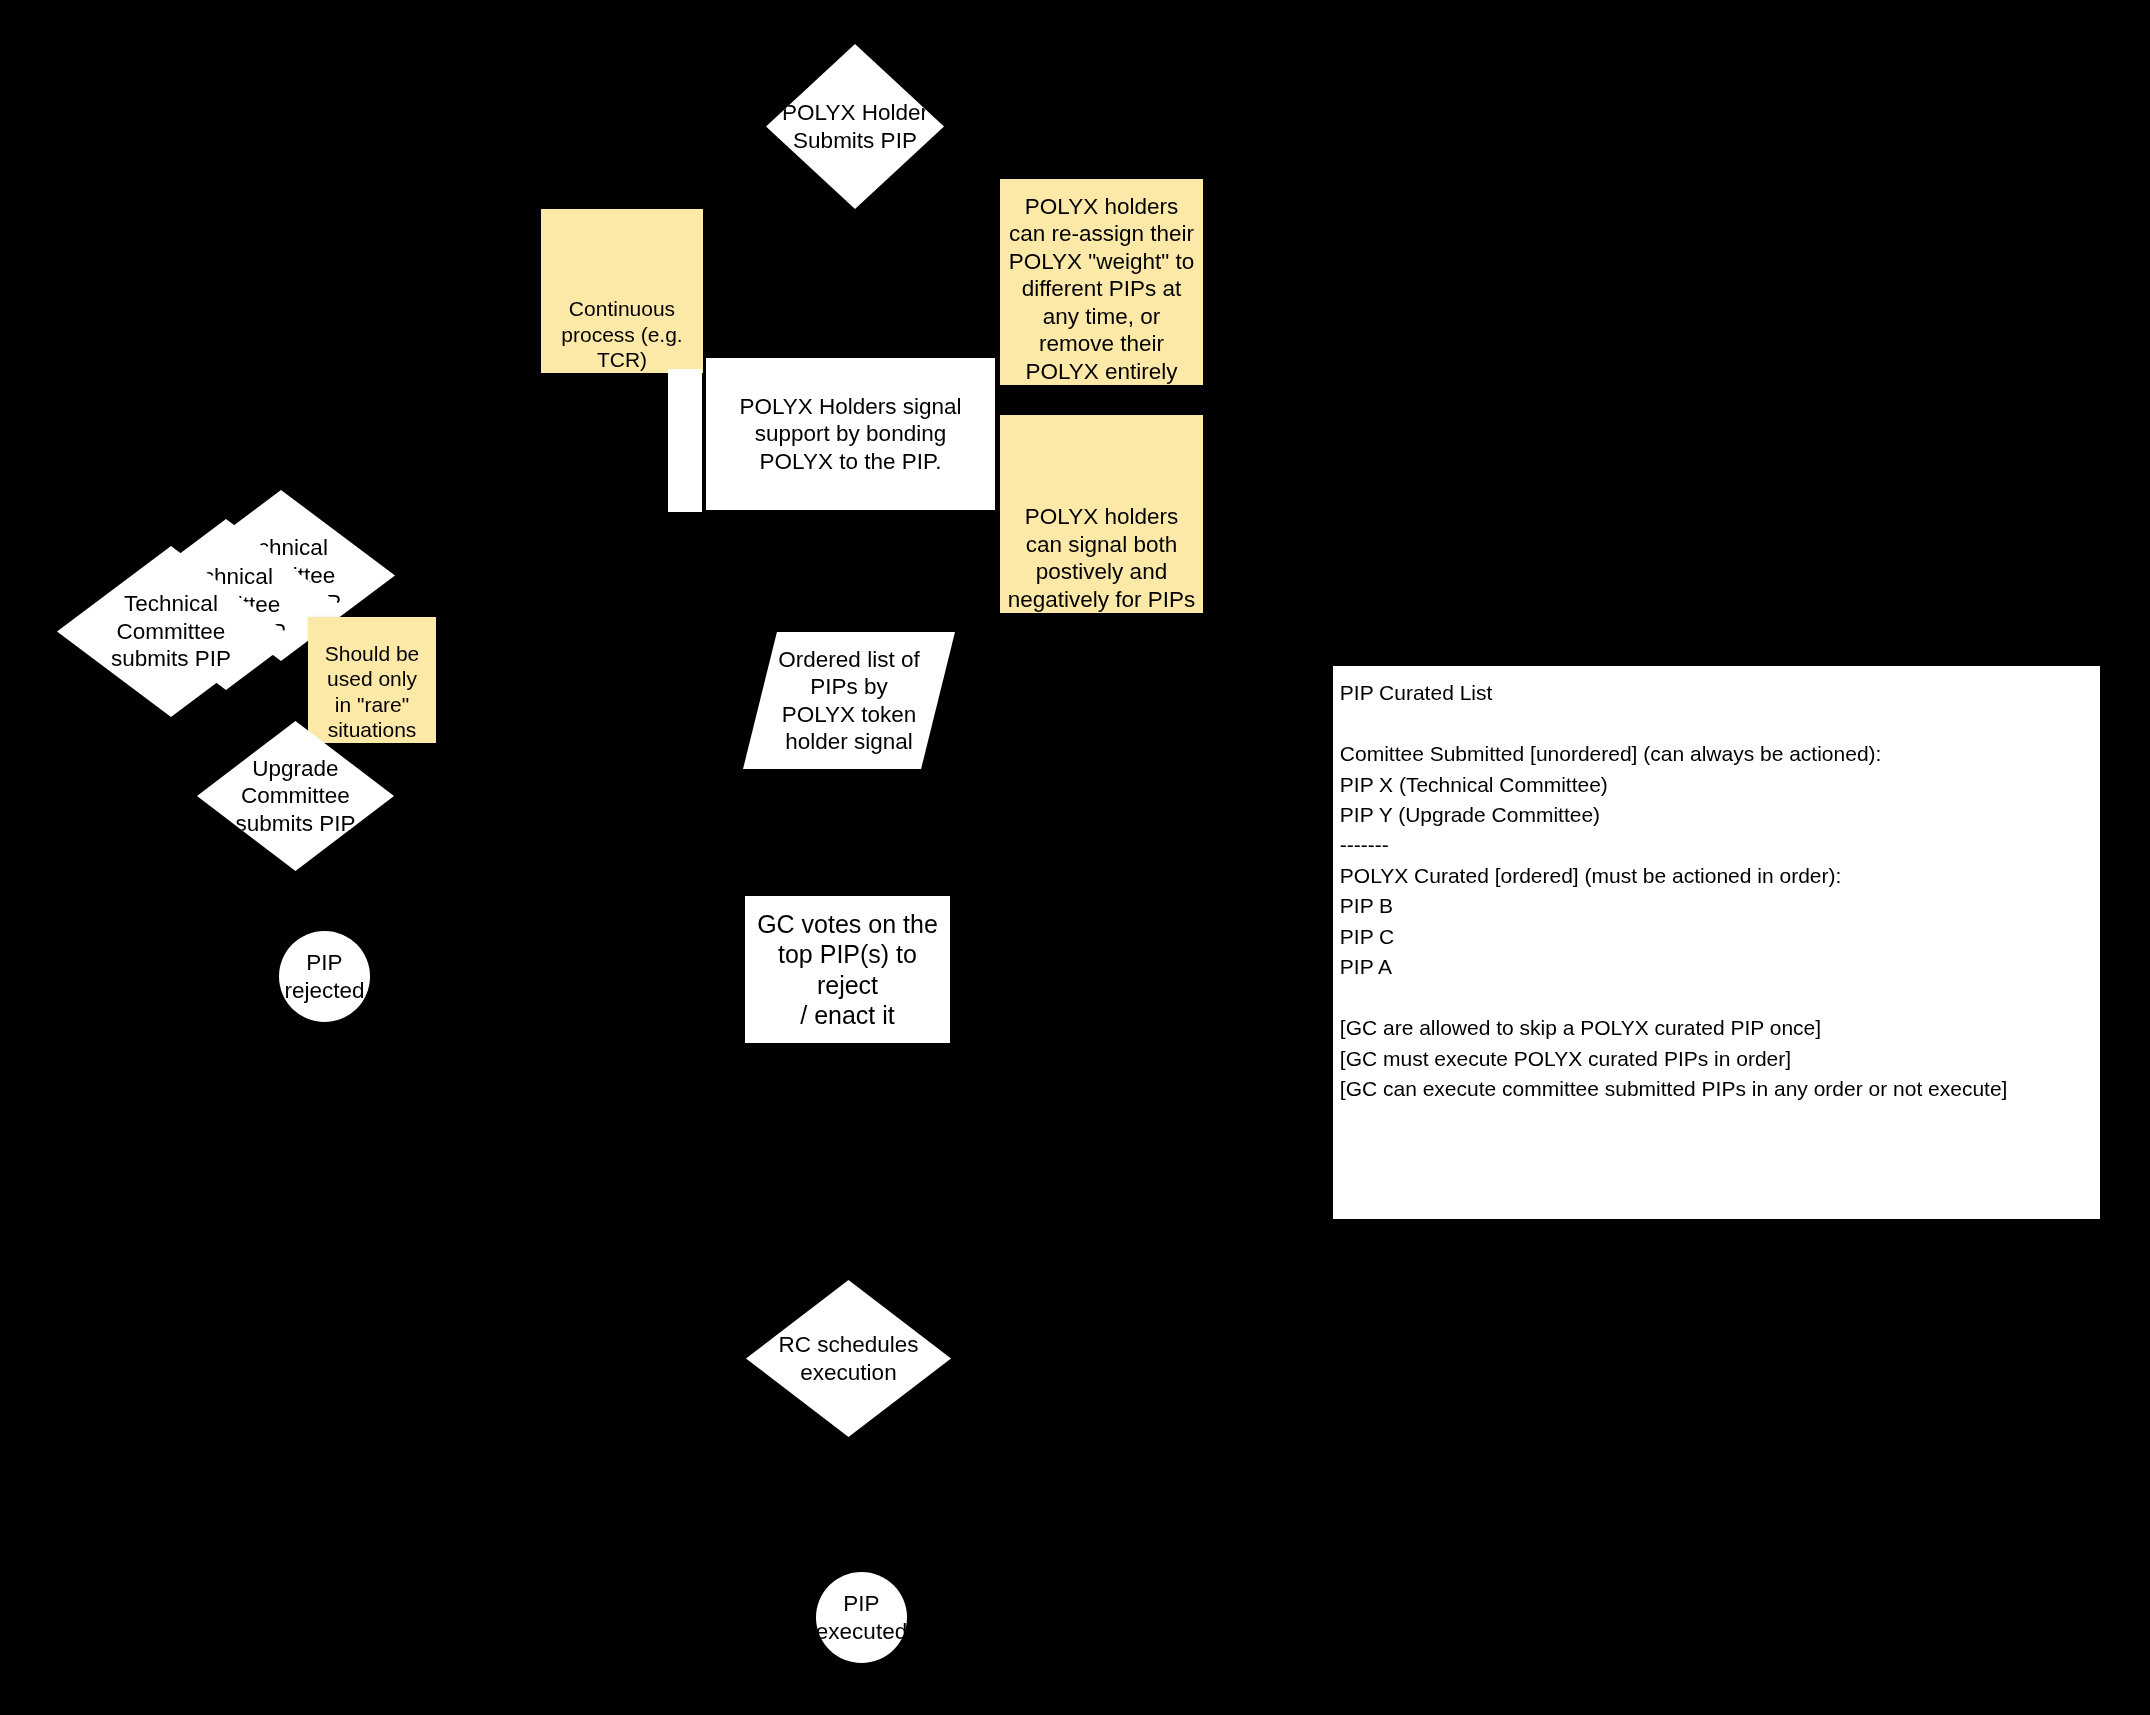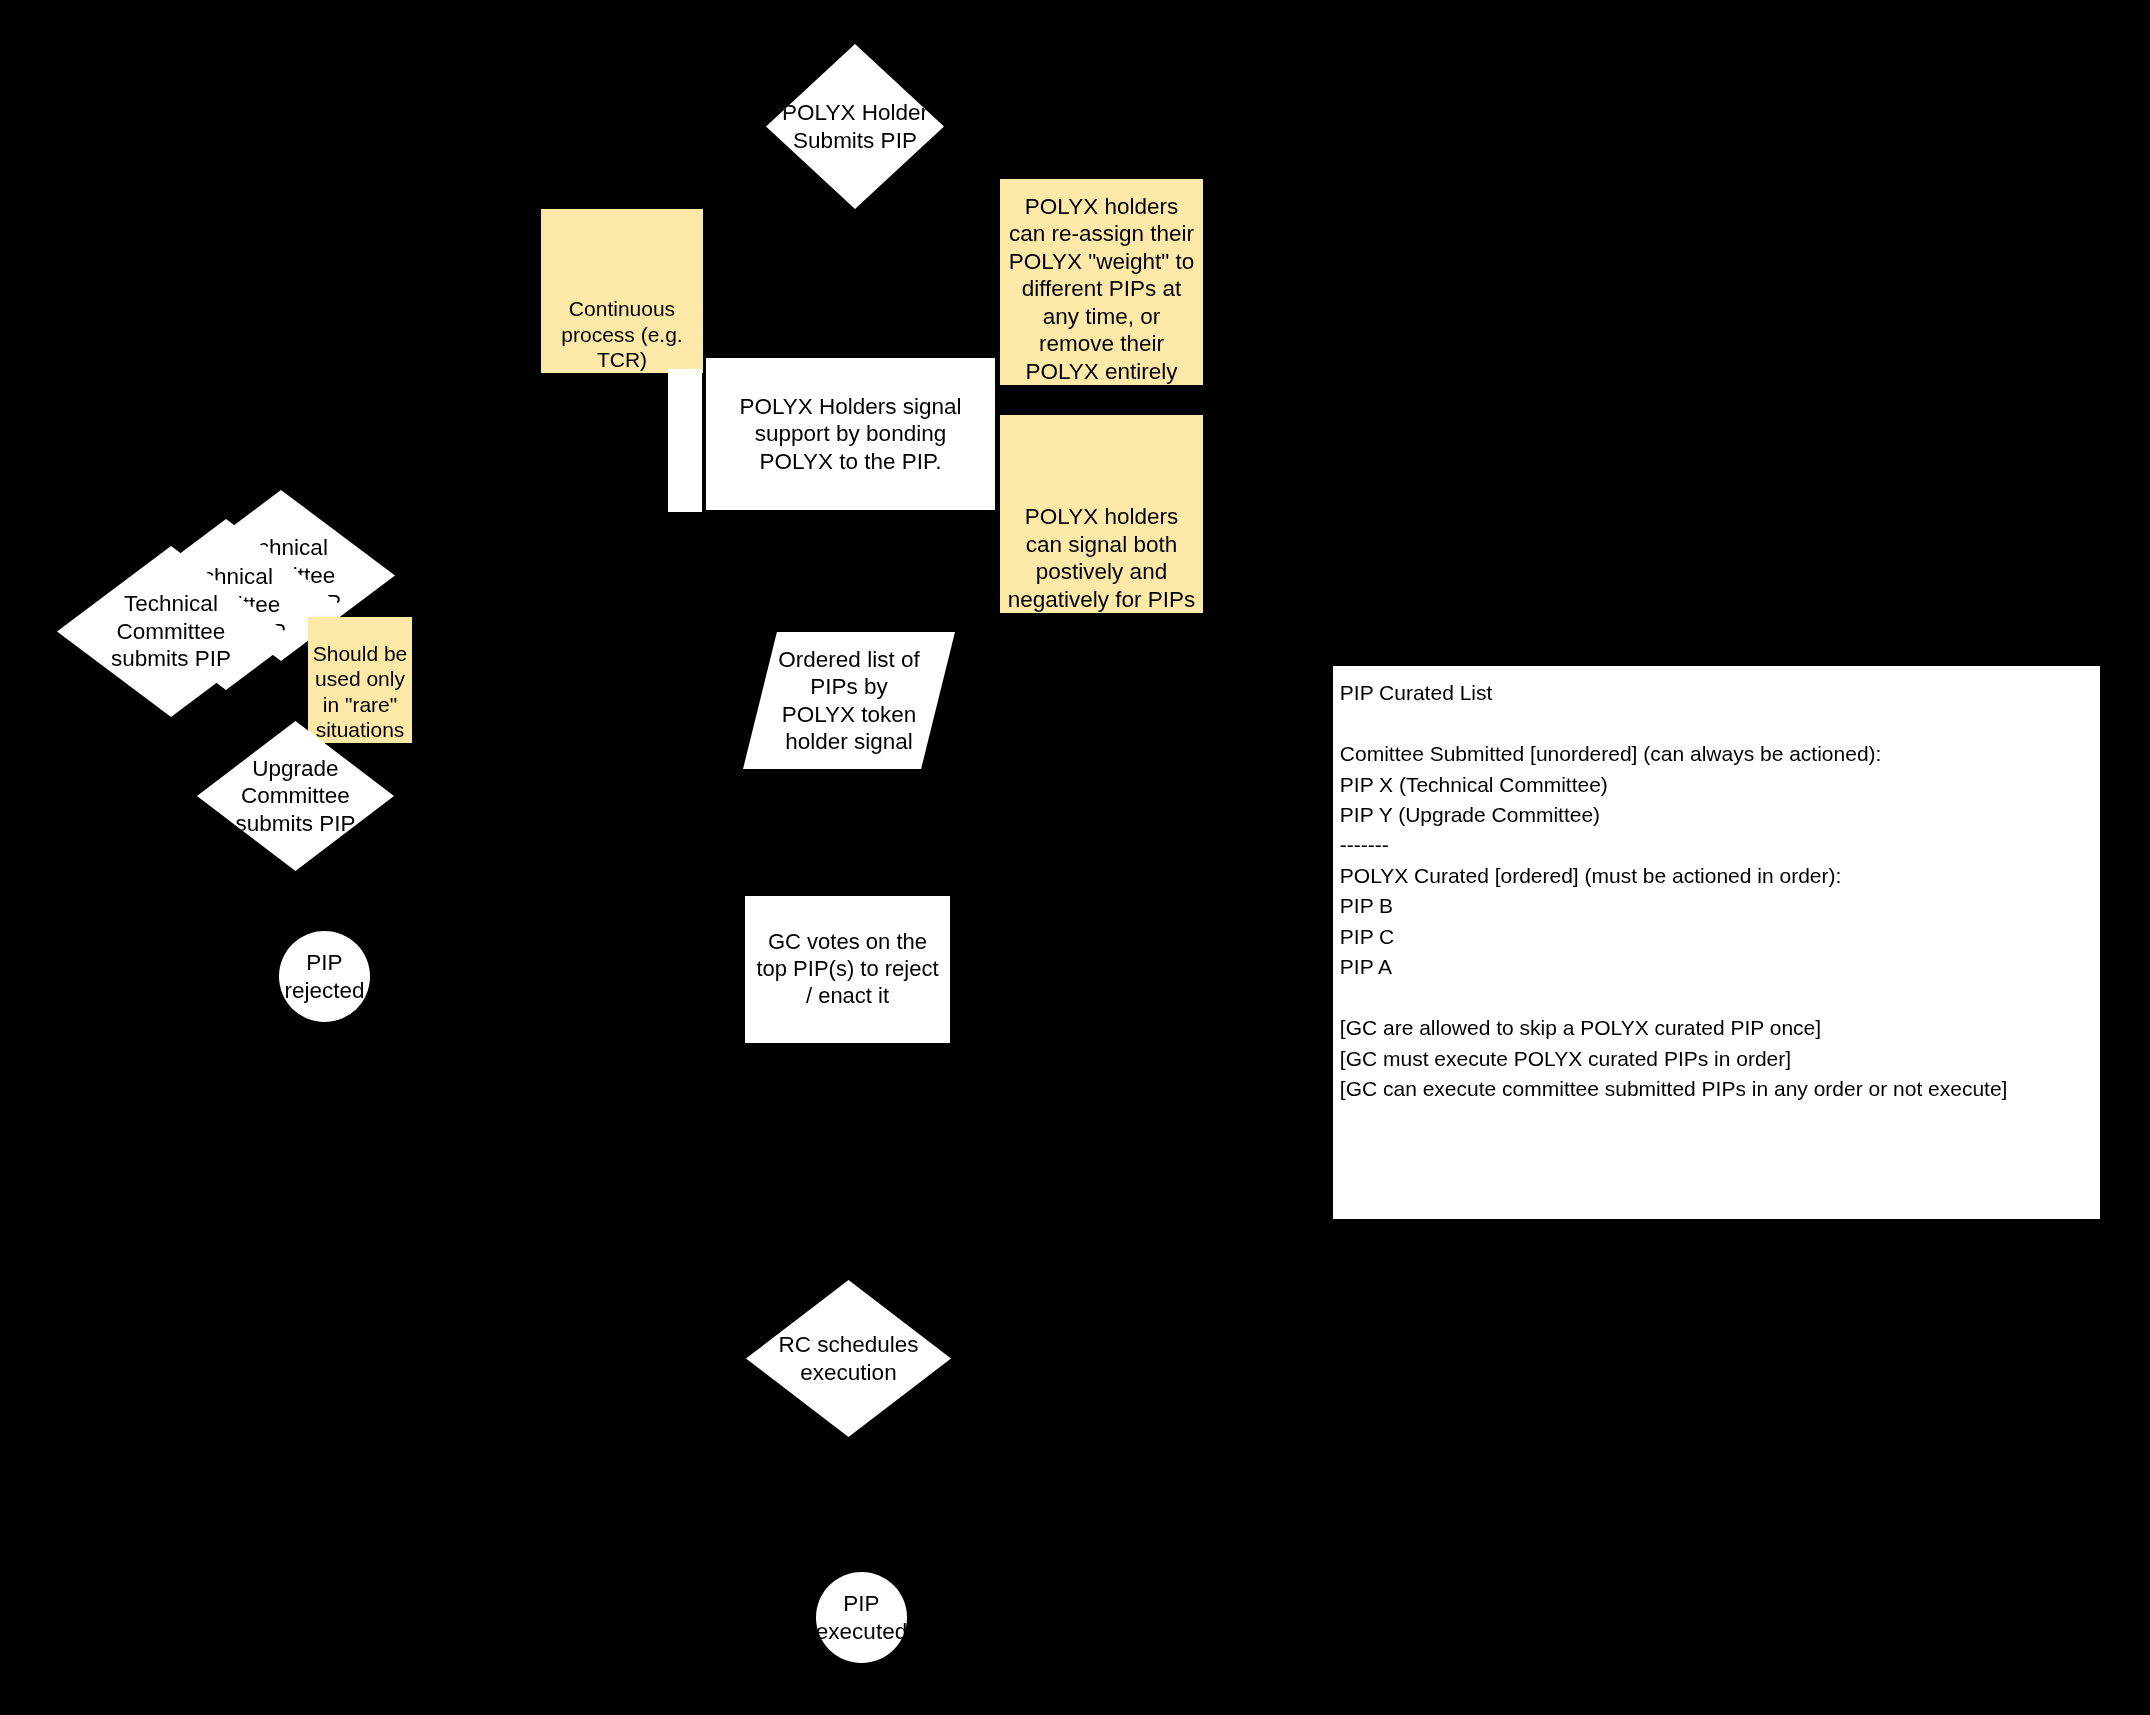--- a/index.html
+++ b/index.html
@@ -143,21 +143,21 @@
 Committee
 submits PIP</span>
   </div>
 
   <div class="node diamond" style="left:57px; top:546px; width:228px; height:171px; font-size:22.5px;">
     <span style="white-space:pre-line;">Technical
 Committee
 submits PIP</span>
   </div>
 
-  <div class="node note" style="left:308px; top:617px; width:104px; height:126px; font-size:21px;">
+  <div class="node note" style="left:308px; top:617px; width:128px; height:126px; font-size:21px;">
     <span style="white-space:pre-line;">Should be
 used only
 in "rare"
 situations</span>
   </div>
 
   <div class="node diamond" style="left:197px; top:721px; width:197px; height:150px; font-size:22.5px;">
     <span style="white-space:pre-line;">Upgrade
 Committee
 submits PIP</span>
@@ -168,21 +168,21 @@
 rejected</span>
   </div>
 
   <div class="node parallelogram" style="left:743px; top:632px; width:212px; height:137px; font-size:22.5px;">
     <span style="white-space:pre-line;">Ordered list of
 PIPs by
 POLYX token
 holder signal</span>
   </div>
 
-  <div class="node rect" style="left:745px; top:896px; width:205px; height:147px; font-size:22px;">
+  <div class="node rect" style="left:745px; top:896px; width:205px; height:147px; font-size:25px;">
     <span style="white-space:pre-line;">GC votes on the
 top PIP(s) to reject
 / enact it</span>
   </div>
 
   <div class="node diamond" style="left:746px; top:1280px; width:205px; height:157px; font-size:22.5px;">
     <span style="white-space:pre-line;">RC schedules
 execution</span>
   </div>
 

